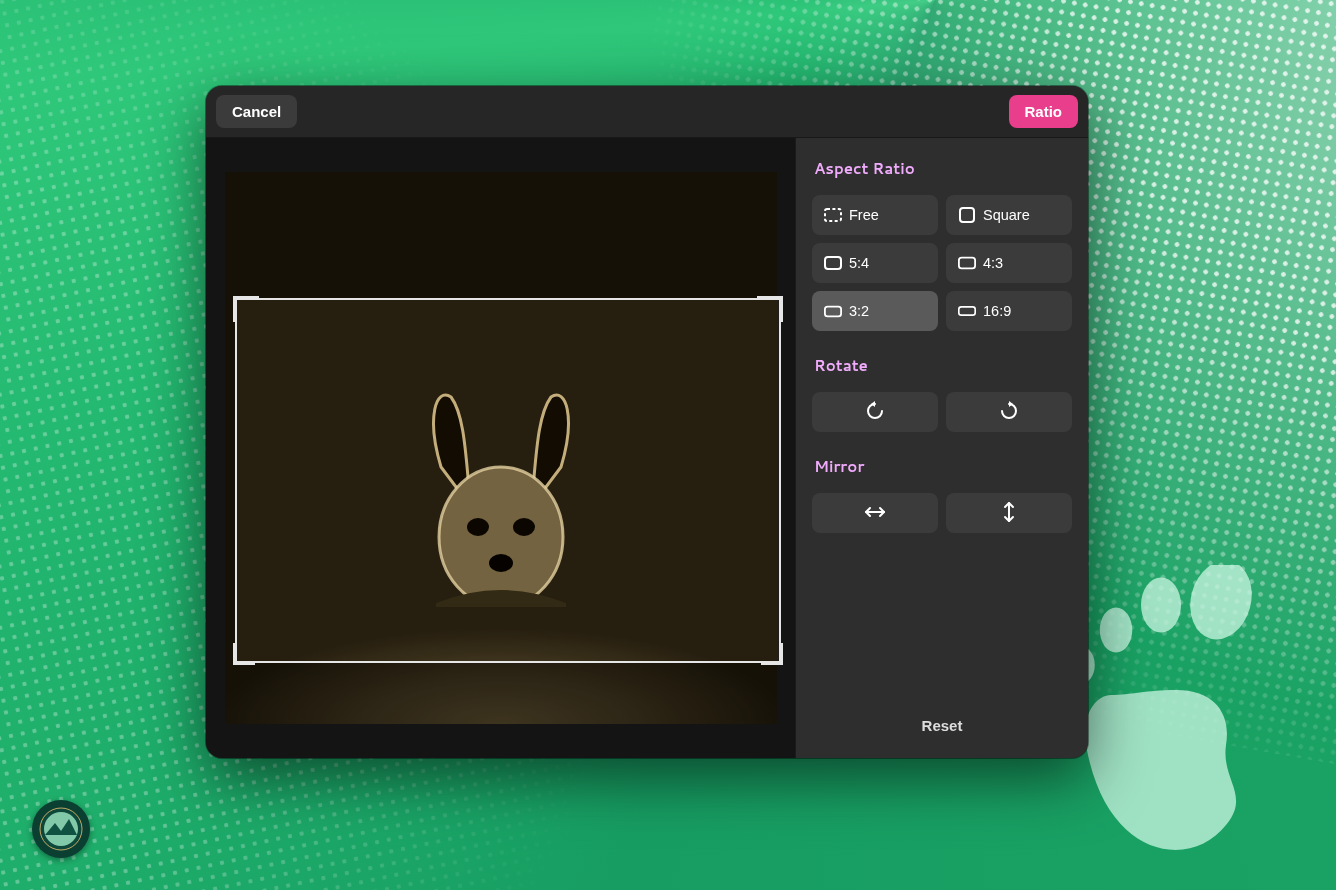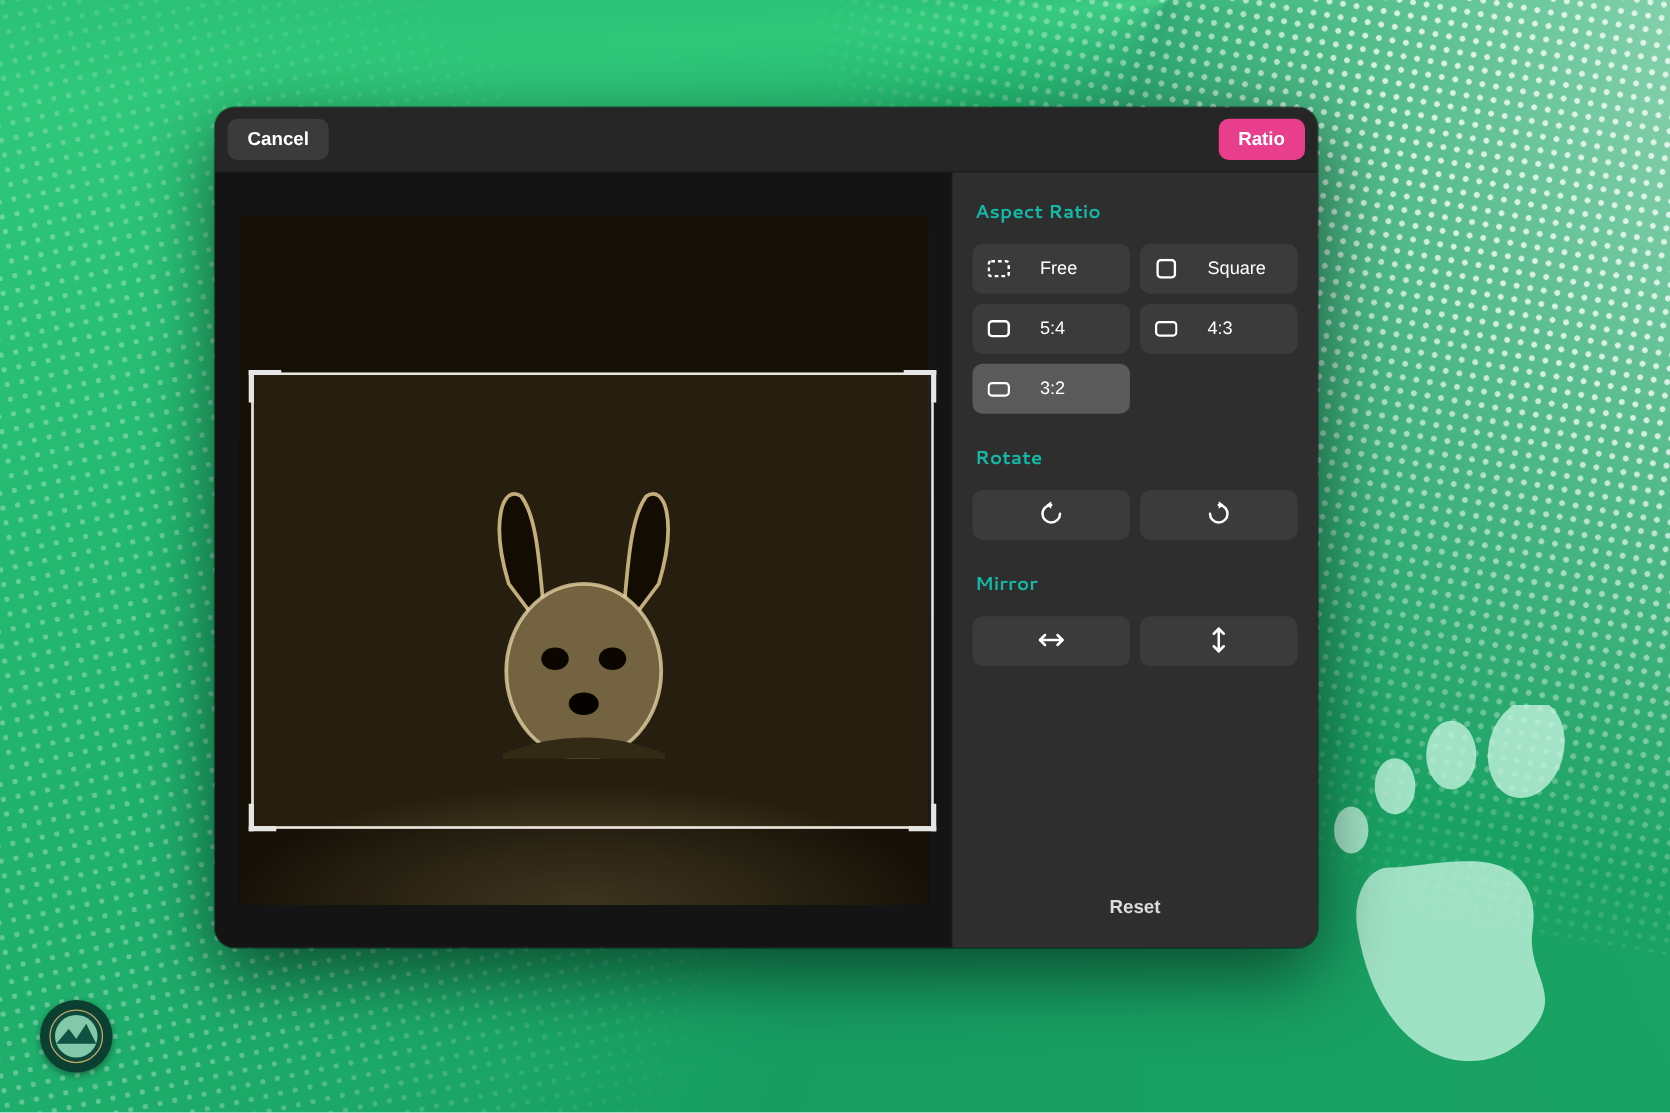--- a/index.html
+++ b/index.html
@@ -36,21 +36,21 @@
     transform: rotate(10deg);
     opacity:.85;
   }
   .foot { position:absolute; right:40px; bottom:20px; opacity:.9; }
   .badge { position:absolute; left:32px; bottom:32px; width:58px; height:58px; border-radius:50%; background:#0b3f32; display:flex; align-items:center; justify-content:center; box-shadow:0 2px 6px rgba(0,0,0,.4);}
   .badge svg{opacity:.9}
 
   
   .window {
     position:absolute;
-    left: 172px;
+    left: 206px;
     top: 86px;
     width: 882px;
     height: 672px;
     background:#2a2a2a;
     border-radius:16px;
     box-shadow: 0 20px 60px rgba(0,0,0,.55), 0 0 0 1px rgba(0,0,0,.4);
     display:flex;
     flex-direction:column;
     color:#fff;
     overflow:hidden;
@@ -138,39 +138,39 @@
     border-left:1px solid rgba(0,0,0,.4);
     padding:18px 16px 14px;
     display:flex;
     flex-direction:column;
     gap:10px;
     overflow:auto;
   }
   .section-title {
     font-size:15px;
     font-weight:600;
-    color:#14b8a6;
+    color:#f0abfc;
     margin: 2px 2px 6px;
   }
   .grid2 {
     display:grid;
     grid-template-columns:1fr 1fr;
     gap:8px;
   }
   .opt-btn {
     background:#3b3b3b;
     border:none;
     border-radius:8px;
     color:#fff;
     font-size:14.5px;
     font-weight:500;
     padding:10px 12px;
     display:flex;
     align-items:center;
-    gap:24px;
+    gap:7px;
     cursor:pointer;
     min-height:40px;
     justify-content:flex-start;
   }
   .opt-btn.selected { background:#5a5a5a;text-align:right; }
   .opt-btn .ico { width:18px; height:14px; display:flex; align-items:center; justify-content:center; flex-shrink:0;}
   .opt-btn .ico svg { display:block; }
 
   .icon-btn {
     background:#3b3b3b;
@@ -299,20 +299,28 @@
 
           <button class="opt-btn selected">
             <span class="ico">
               <svg width="20" height="13" viewBox="0 0 20 13">
                   <rect x="1" y="1" width="18" height="11" rx="3" fill="none" stroke="#fff" stroke-width="2"></rect>
                 </svg>
             </span>
             <span>3:2</span>
           </button>
 
+          <button class="opt-btn">
+            <span class="ico">
+              <svg width="22" height="12" viewBox="0 0 22 12">
+                  <rect x="1" y="1" width="20" height="10" rx="3" fill="none" stroke="#fff" stroke-width="2"></rect>
+                </svg>
+            </span>
+            <span>16:9</span>
+          </button>
 
         </div>
 
         <div class="section-title" style="margin-top:14px">Rotate</div>
         <div class="grid2">
           <button class="icon-btn">
             <span>
               <svg width="20" height="20" viewBox="0 0 20 20">
                   <path d="M10 3 A7 7 0 1 0 17 10" fill="none" stroke="#fff" stroke-width="2" stroke-linecap="round"></path>
                   <path d="M10 0 L6 3 L10 6 Z" fill="#fff"></path>

